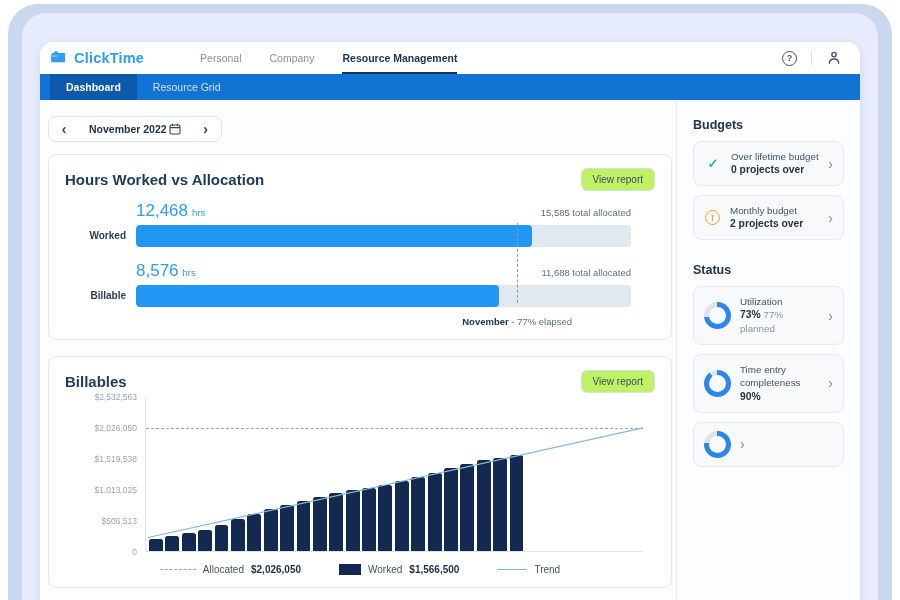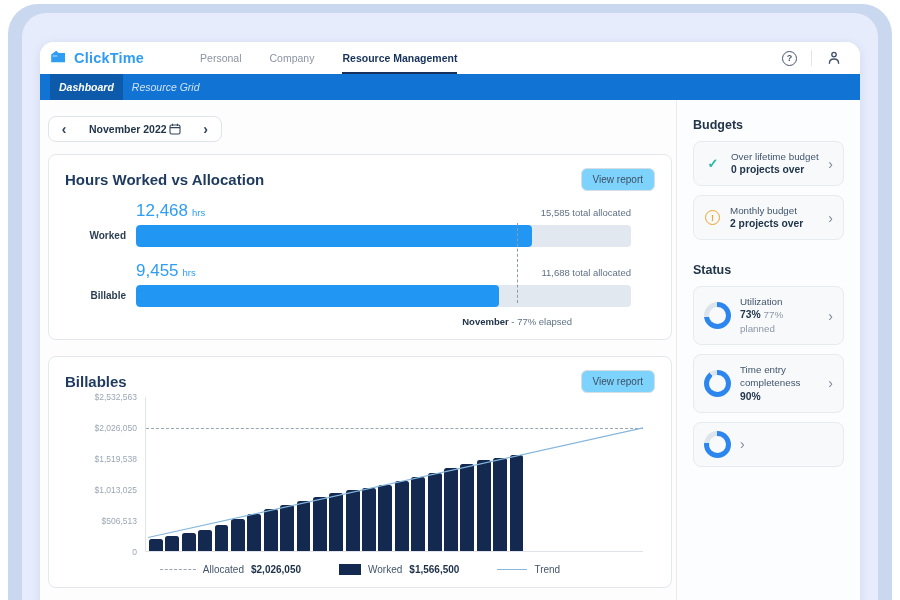--- a/index.html
+++ b/index.html
@@ -22,38 +22,38 @@
                       display:flex; align-items:center; border-bottom:2px solid transparent; padding-top:2px; }
   .topnav .nav-link.active { color:#16325c; font-weight:bold; border-bottom-color:#16325c; }
   .hdr-right { margin-left:auto; display:flex; align-items:center; gap:14px; }
   .help-icon { width:15px; height:15px; border:1.3px solid #45566b; border-radius:50%;
                display:flex; align-items:center; justify-content:center;
                font-size:9px; color:#45566b; font-weight:bold; cursor:pointer; }
   .hdr-divider { width:1px; height:16px; background:#e2e6ec; }
 
   
   .subnav { height:26px; background:#1173d3; display:flex; align-items:stretch; padding-left:10px; }
-  .subtab { display:flex; align-items:center; padding:0 9px; font-size:10.5px; color:#cfe2f7; cursor:pointer;font-style:italic; }
+  .subtab { display:flex; align-items:center; padding:0 16px; font-size:10.5px; color:#cfe2f7; cursor:pointer; }
   .subtab.active { background:#0d5aab; color:#fff; font-weight:bold; }
 
   
   .content { flex:1; display:flex; background:#fdfdfe; overflow:hidden; }
   .main { width:636px; padding:16px 4px 0 8px; }
 
   .datenav { display:inline-flex; align-items:center; background:#fff; border:1px solid #dfe3ea;
              border-radius:8px; height:26px; overflow:hidden; margin-bottom:12px; }
   .datenav .dn-btn { width:30px; height:100%; display:flex; align-items:center; justify-content:center;
                      font-size:14px; color:#31445c; cursor:pointer; font-weight:bold; }
   .dn-center { display:flex; align-items:center; gap:2px; padding:0 10px; font-size:10.5px;
                font-weight:bold; color:#22354a; cursor:pointer; }
 
   .card { background:#fff; border:1px solid #e4e8ee; border-radius:8px; padding:13px 16px 12px; margin-bottom:16px; }
   .card-head { display:flex; align-items:center; justify-content:space-between; margin-bottom:10px; }
   .card-title { font-size:15px; font-weight:bold; color:#1e3a5f; }
-  .view-report { font-size:10px; color:#3d4f63; background:#7dd3fc; border:1px solid #d8dee6;
+  .view-report { font-size:10px; color:#3d4f63; background:#bef264; border:1px solid #d8dee6;
                  border-radius:6px; padding:5px 11px; cursor:pointer; }
 
   
   .hours-chart { position:relative; padding-right:24px; }
   .h-row { display:flex; margin-bottom:14px; }
   .h-label { width:71px; padding-right:10px; text-align:right; font-size:10px; font-weight:bold;
              color:#2c3e52; align-self:flex-end; margin-bottom:6px; }
   .h-main { flex:1; }
   .h-valueline { display:flex; align-items:baseline; margin-bottom:4px; }
   .h-value { font-size:17px; color:#2e9df2; }
@@ -178,21 +178,21 @@
               </div>
               <div class="h-track">
                 <div class="h-fill" id="fill-0" style="width: 80%;"></div>
               </div>
             </div>
           </div>
           <div class="h-row" style="margin-bottom:0;">
             <div class="h-label">Billable</div>
             <div class="h-main">
               <div class="h-valueline">
-                <span class="h-value">9,455</span>
+                <span class="h-value">8,576</span>
                 <span class="h-unit">hrs</span>
                 <span class="h-total">11,688 total allocated</span>
               </div>
               <div class="h-track">
                 <div class="h-fill" id="fill-1" style="width: 73.4%;"></div>
               </div>
             </div>
           </div>
           <div class="hours-chart-spacer"></div>
           <div class="elapsed-line" id="elapsed-line" style="left: 452.15px;"></div>

